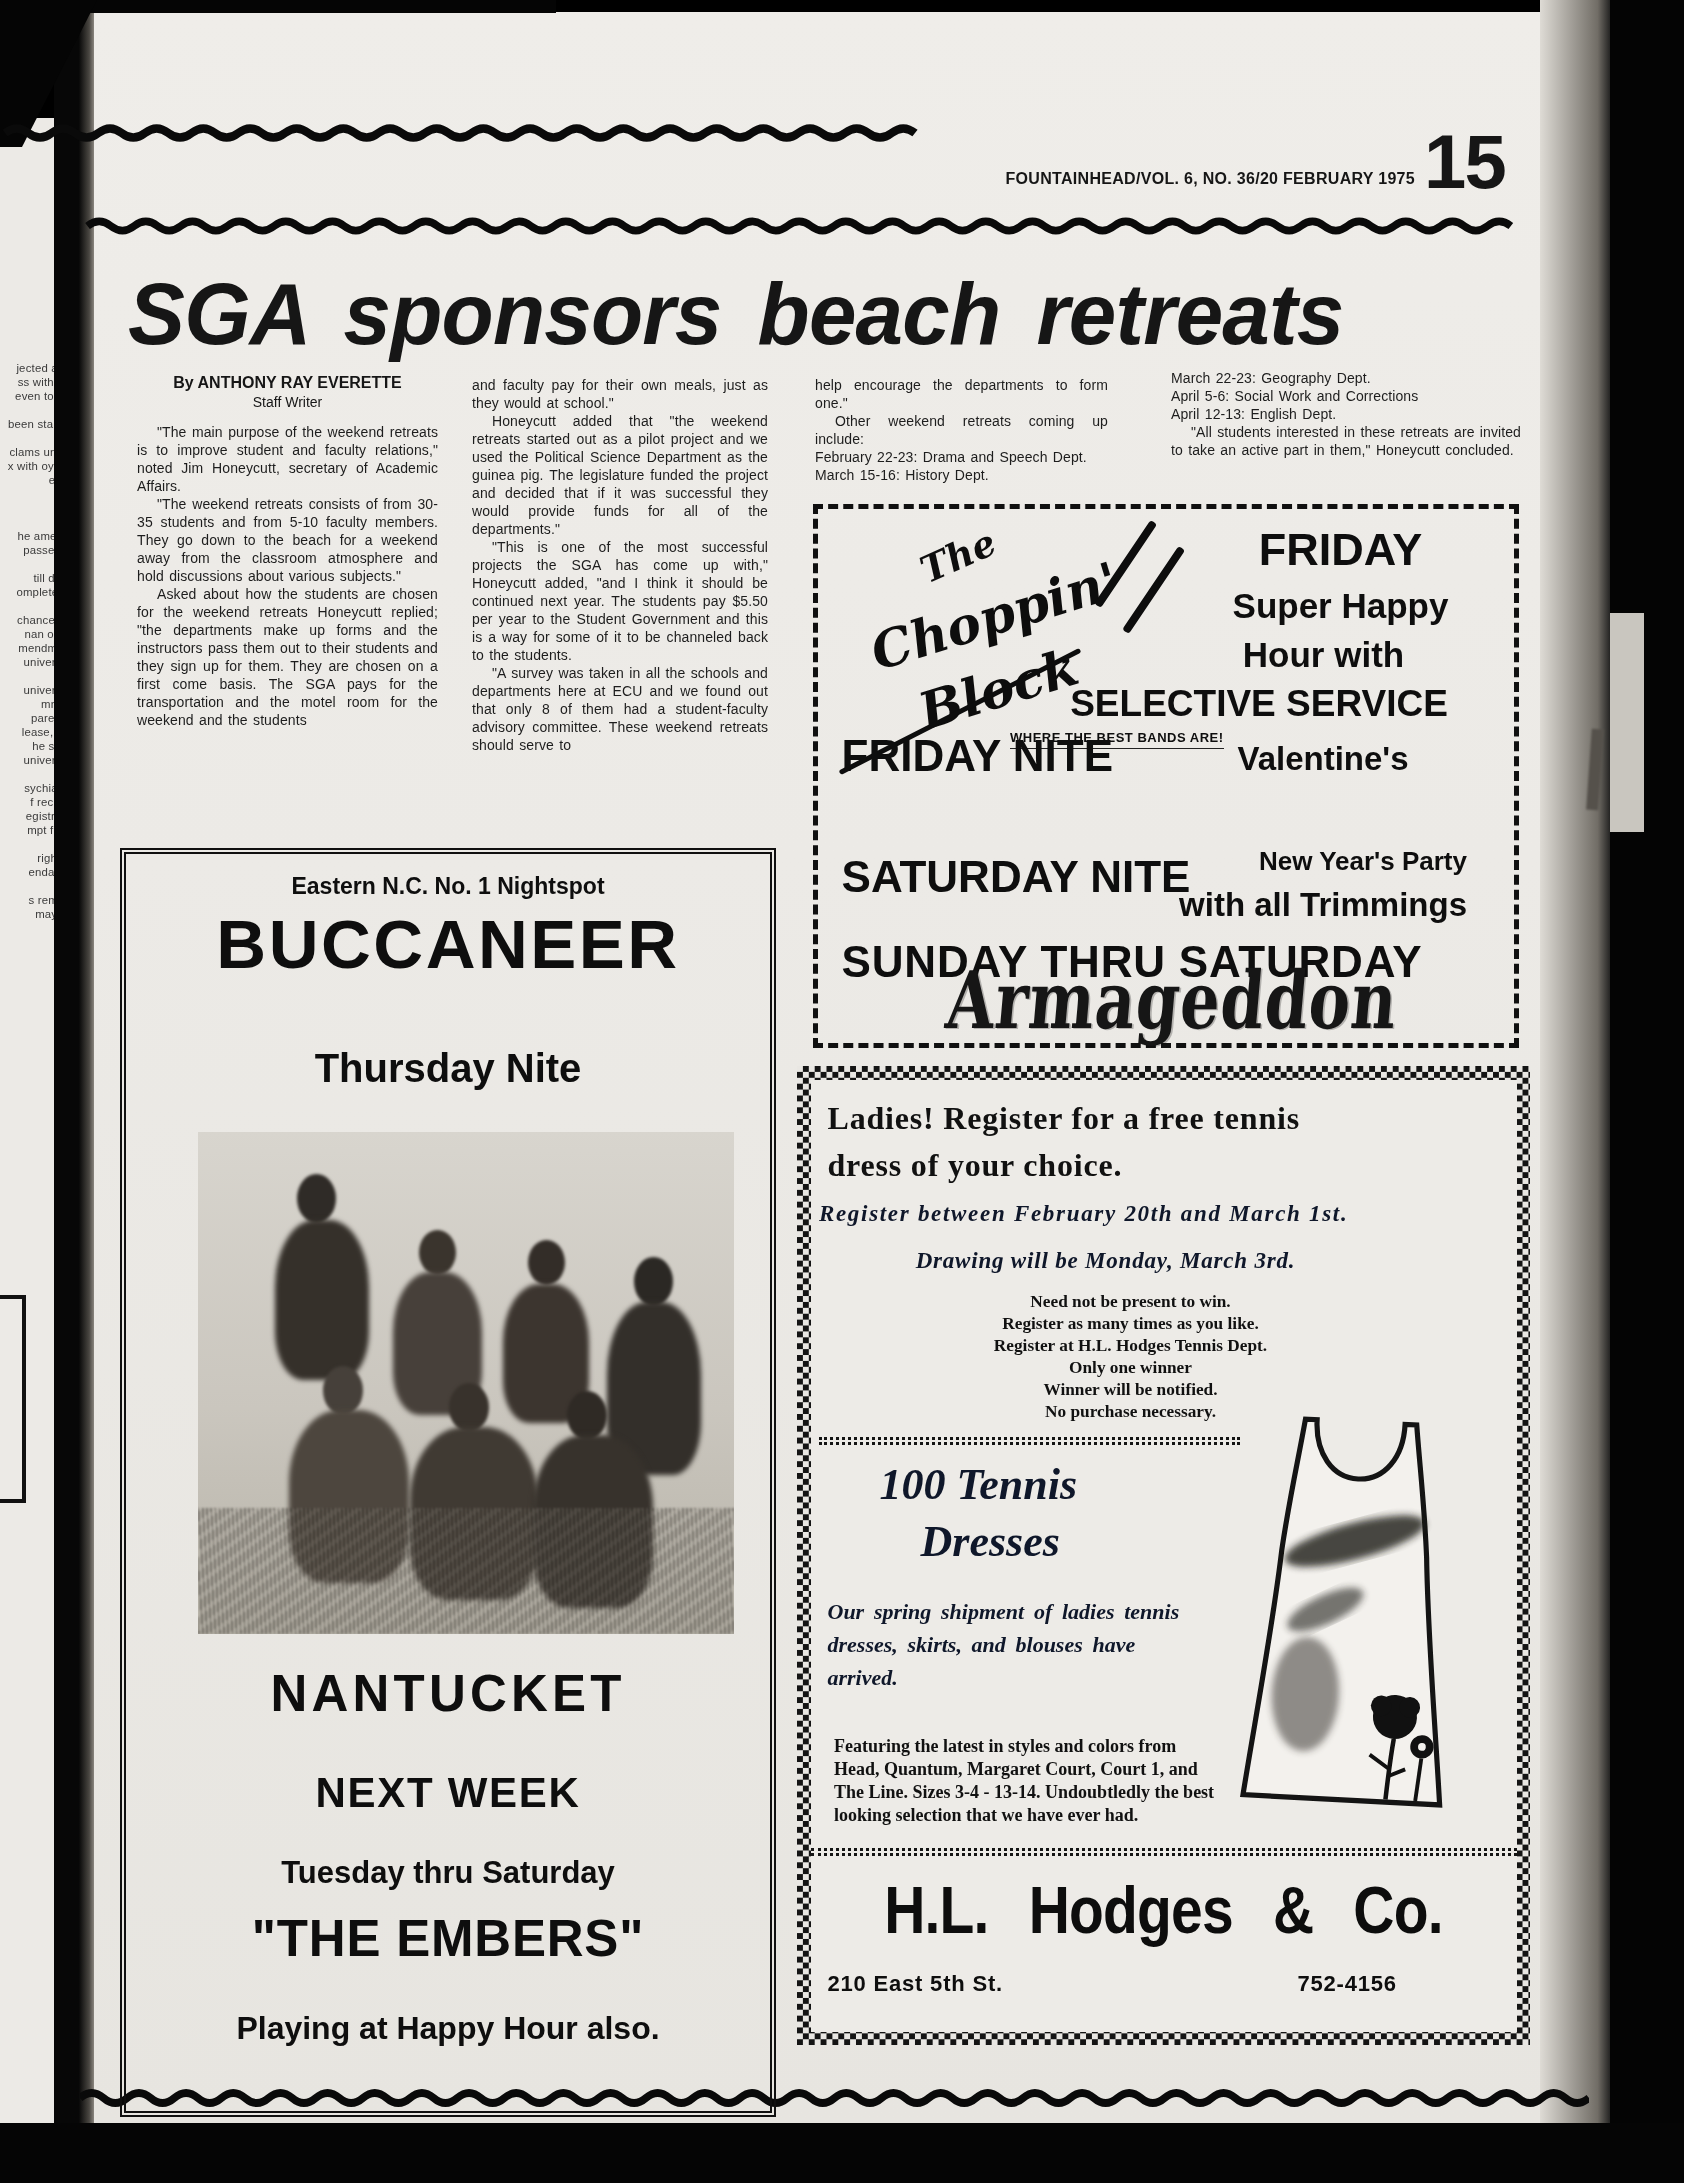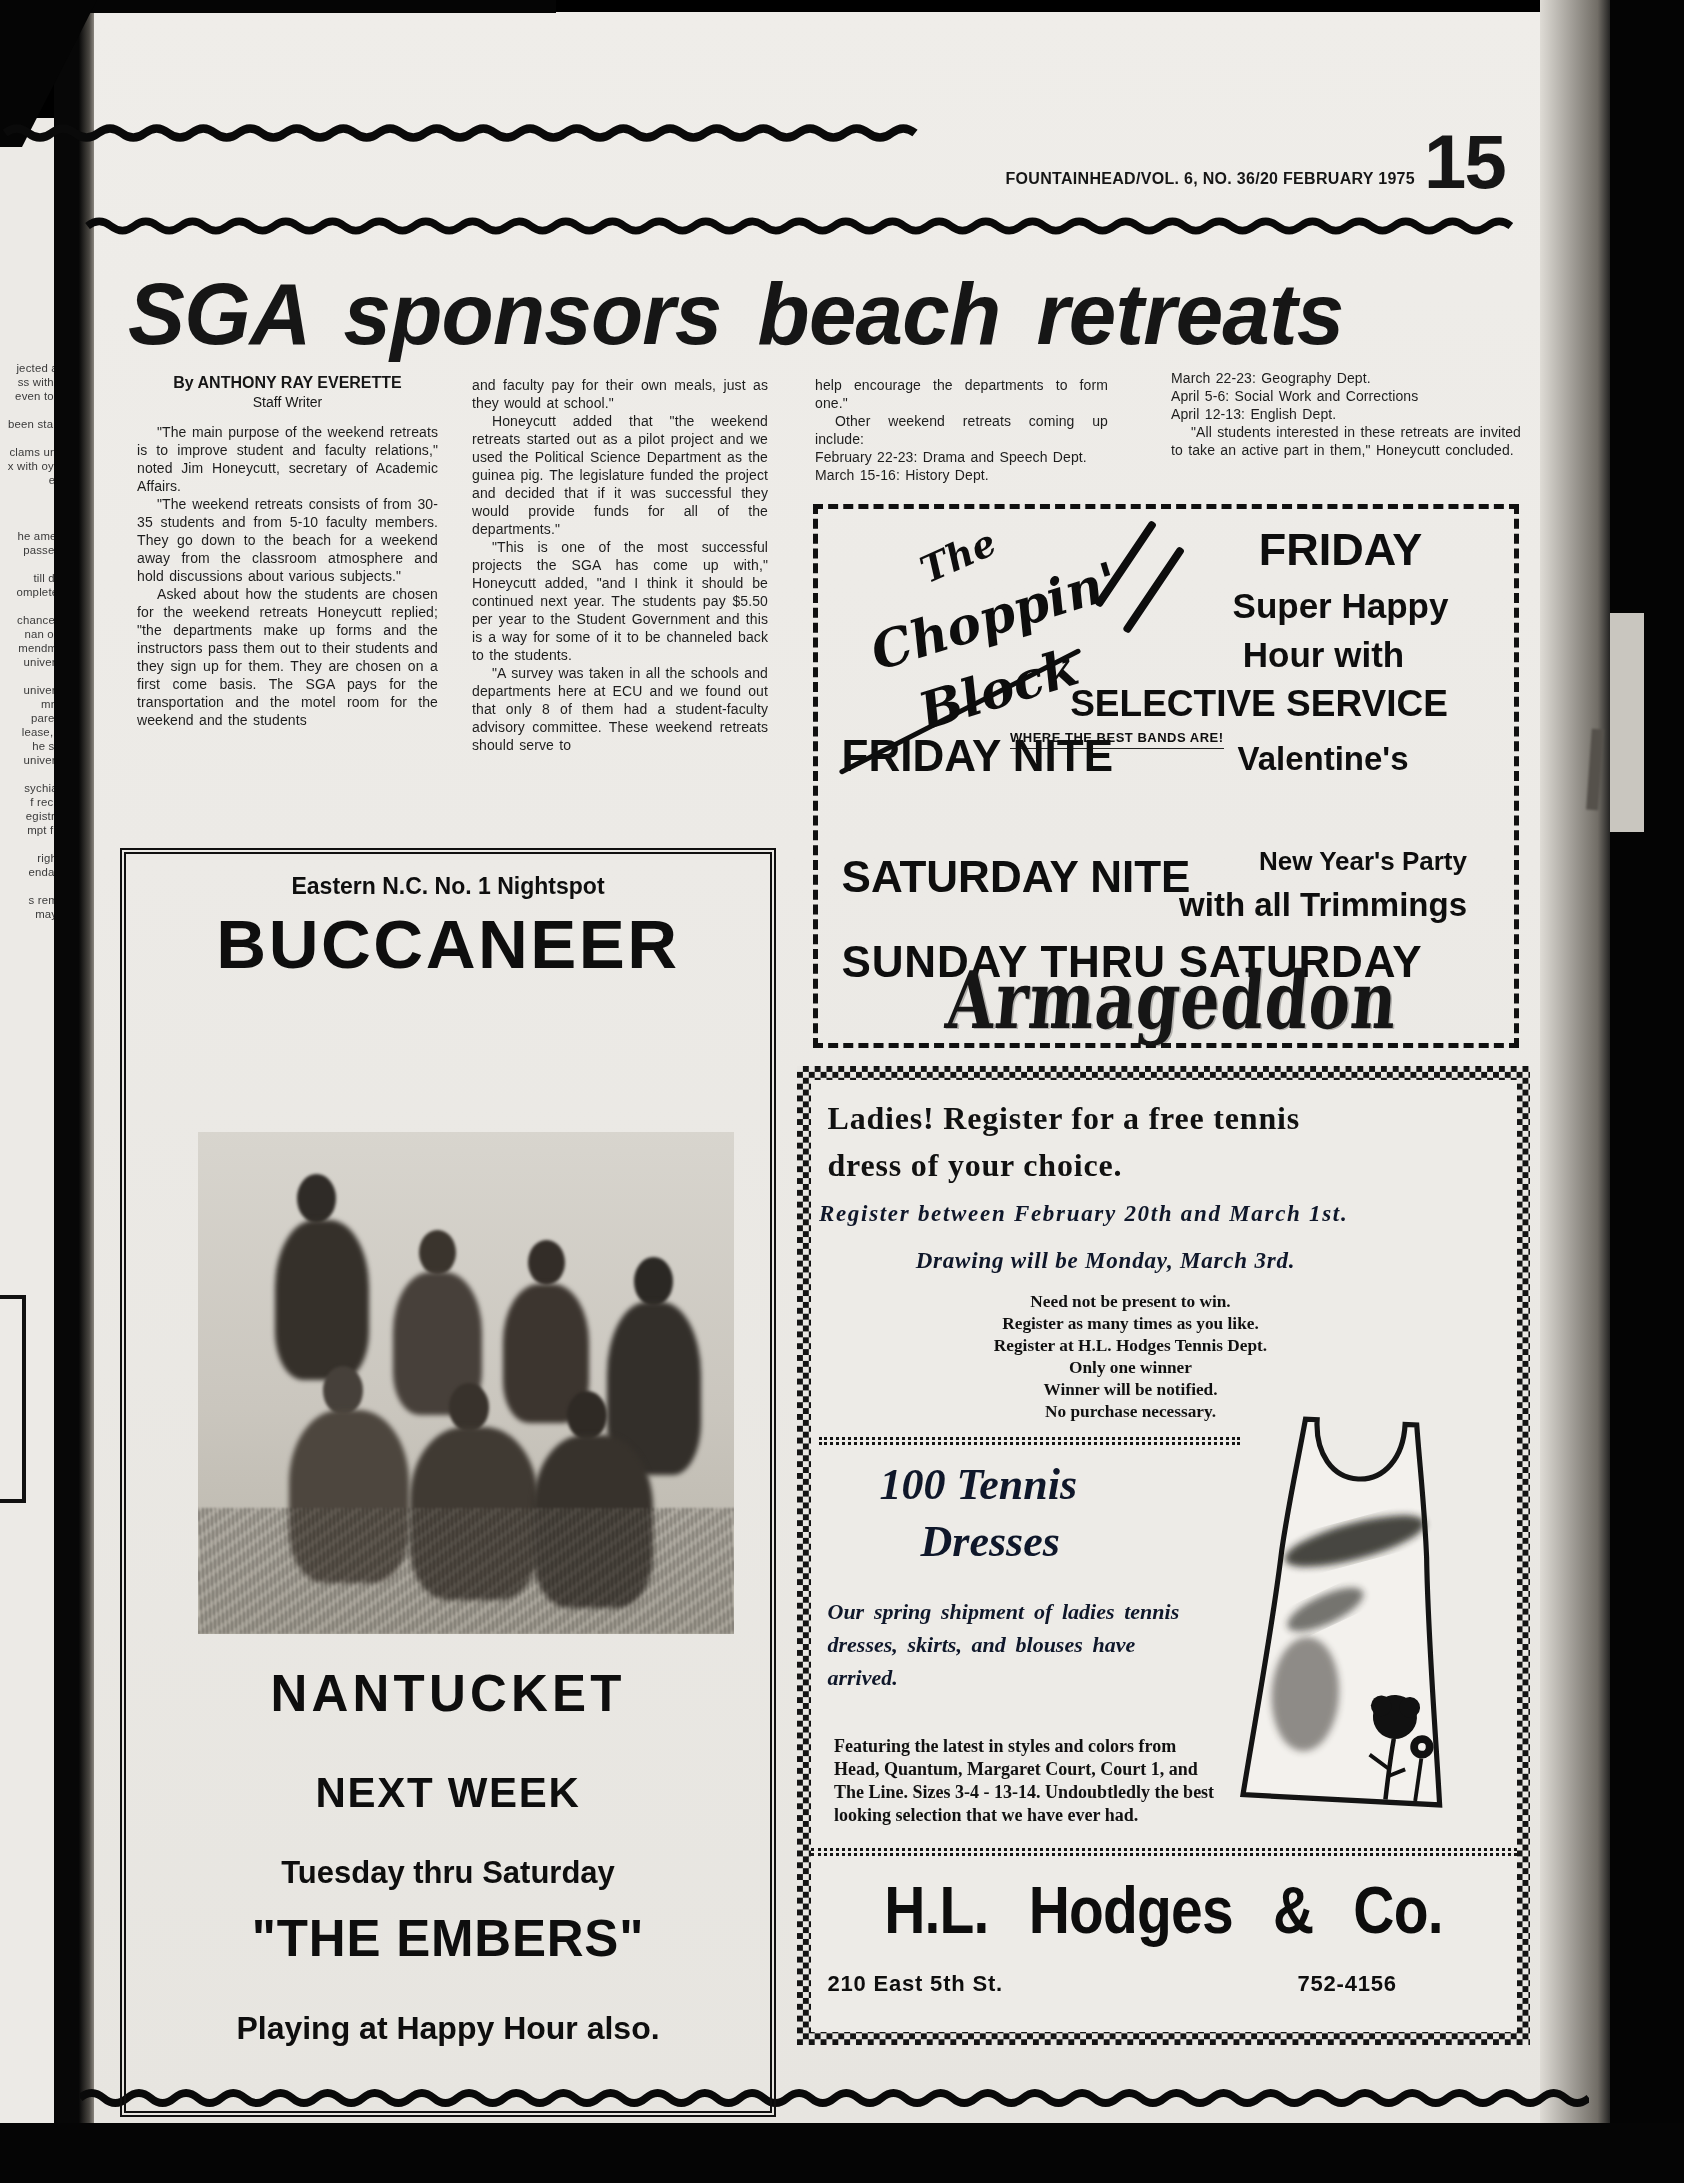--- a/index.html
+++ b/index.html
@@ -171,20 +171,21 @@
     <div class="abs bigbold" style="left:23.6px;top:296px;font-size:44px;margin-top:47px;">SATURDAY NITE</div>
     <div class="abs bigbold" style="left:278px;top:337px;width:371px;font-size:26px;text-align:right;">New Year's Party</div>
     <div class="abs bigbold" style="left:278px;top:377px;width:371px;font-size:33px;text-align:right;">with all Trimmings</div>
     <div class="abs bigbold" style="left:23.6px;top:428px;font-size:44px;letter-spacing:0.8px;">SUNDAY THRU SATURDAY</div>
     <div class="abs armageddon ctr" style="left:93px;top:455px;width:522px;font-size:62px;">Armageddon</div>
   </div>
 
   <div class="abs bucbox" style="left:120px;top:804px;width:644px;height:1257px;margin-top:44px;">
     <div class="abs bigbold ctr" style="left:0;top:18.5px;width:100%;font-size:23px;">Eastern N.C. No. 1 Nightspot</div>
     <div class="abs bigbold ctr" style="left:0;top:51px;width:100%;font-size:69px;letter-spacing:2.5px;">BUCCANEER</div>
+    <div class="abs bigbold ctr" style="left:0;top:192px;width:100%;font-size:40px;">Thursday Nite</div>
 
     <div class="abs photo" style="left:72px;top:278px;width:536px;height:502px;">
       <div class="ph-head" style="left:99px;top:42px;width:39px;height:49px;background:#2f2b27;"></div>
       <div class="ph-body" style="left:77px;top:88px;width:94px;height:160px;background:#35302a;"></div>
       <div class="ph-head" style="left:221px;top:98px;width:37px;height:45px;background:#3a342d;"></div>
       <div class="ph-body" style="left:195px;top:140px;width:89px;height:143px;background:#47403a;"></div>
       <div class="ph-head" style="left:330px;top:108px;width:37px;height:45px;background:#332d28;"></div>
       <div class="ph-body" style="left:305px;top:152px;width:86px;height:139px;background:#3c352f;"></div>
       <div class="ph-head" style="left:436px;top:125px;width:39px;height:49px;background:#2b2824;"></div>
       <div class="ph-body" style="left:409px;top:170px;width:94px;height:173px;background:#332f2a;"></div>

